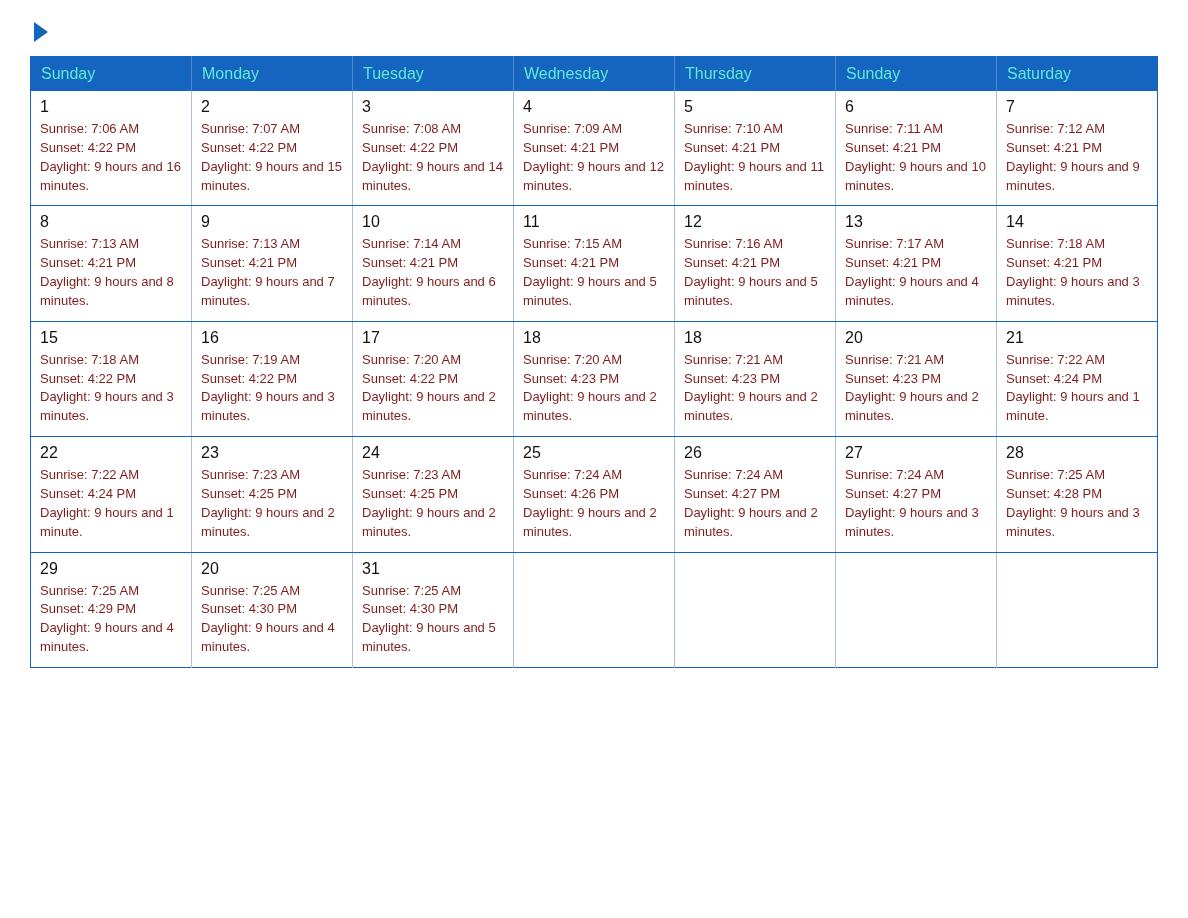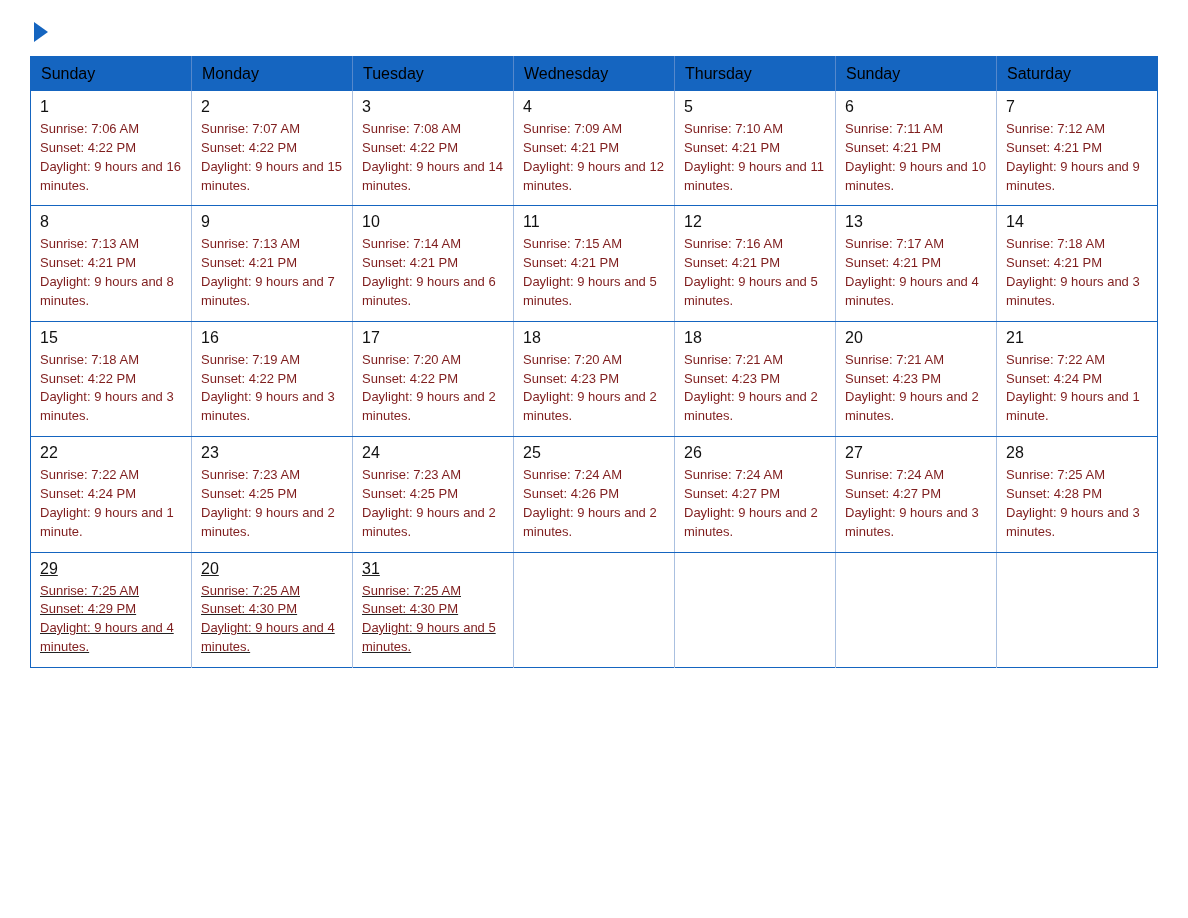--- a/index.html
+++ b/index.html
@@ -61,21 +61,21 @@
       color: #444;
       margin-top: 4px;
     }
     .calendar {
       width: 100%;
       border-collapse: collapse;
       border: 1px solid #1565c0;
     }
     .calendar th {
       background-color: #1565c0;
-      color: #000000;
+      color: #5eead4;
       font-size: 16px;
       font-weight: normal;
       padding: 8px 10px;
       text-align: left;
       border-right: 1px solid #5588cc;
     }
     .calendar th:last-child {
       border-right: none;
     }
     .calendar td {
@@ -86,21 +86,20 @@
       width: calc(100% / 7);
       font-size: 13px;
       color: #222;
       min-height: 95px;
     }
     .calendar td:last-child {
       border-right: none;
     }
     .calendar tr:last-child td {
       border-bottom: none;
-      text-decoration: underline;
     }
     .day-number {
       font-size: 16px;
       font-weight: normal;
       margin-bottom: 4px;
       color: #111;
       display: block;
     }
     .day-info {
       font-size: 13px;

